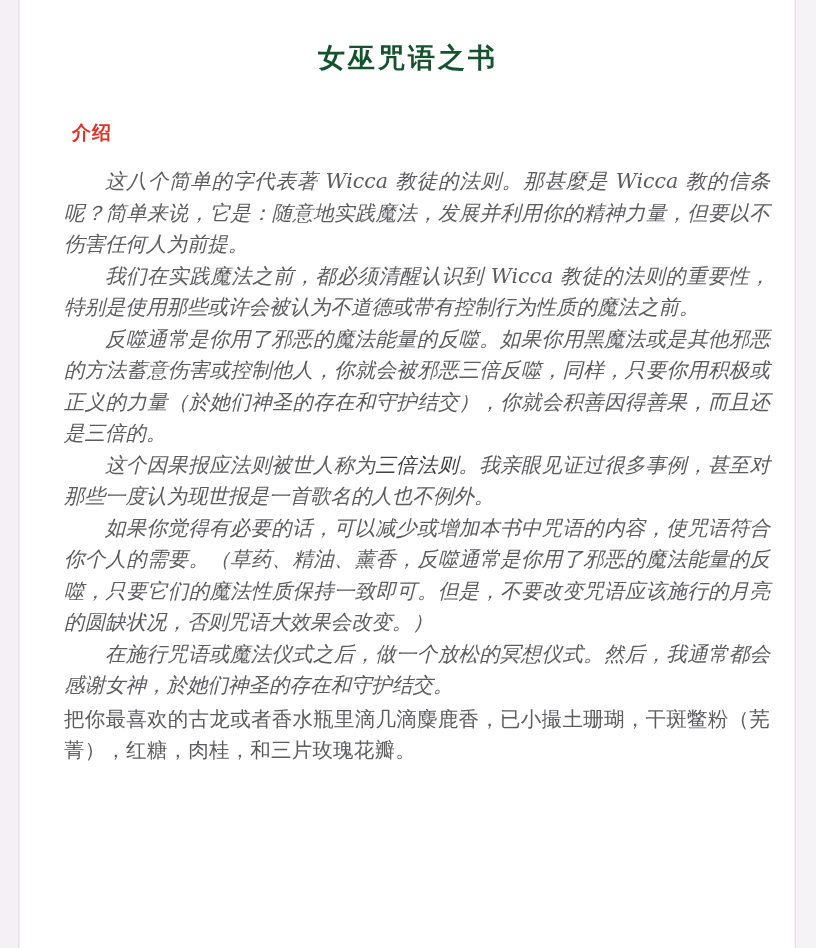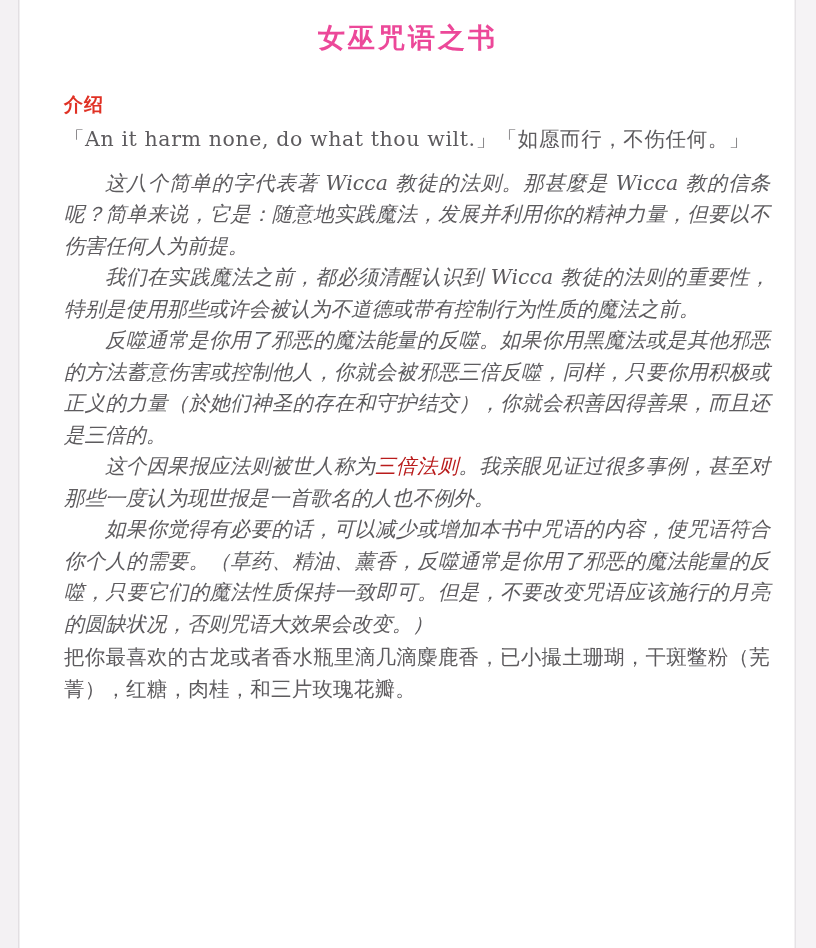--- a/index.html
+++ b/index.html
@@ -35,35 +35,35 @@
     position: absolute;
     left: 0; top: 0;
     width: 816px;
     height: 948px;
     padding: 0;
     box-sizing: border-box;
   }
 
   .doc-title {
     text-align: center;
-    color: #ec4899;
+    color: #14532d;
     font-weight: bold;
     font-size: 27px;
     letter-spacing: 3px;
     margin: 0;
-    padding-top: 20px;
+    padding-top: 40px;
     font-family: "DejaVu Sans", "Liberation Sans", sans-serif;
   }
 
   .section-head {
     color: #e03124;
     font-weight: bold;
     font-size: 19px;
     letter-spacing: 1px;
-    margin: 0;
+    margin: 8px;
     padding-left: 64px;
     font-family: "DejaVu Sans", "Liberation Sans", sans-serif;
   }
 
   .head-intro { padding-top: 36px; }
   .head-perfume { padding-top: 26px; }
 
   .body-block {
     margin: 0;
     padding-left: 64px;
@@ -82,56 +82,56 @@
     white-space: nowrap;
   }
 
   .para {
     padding-top: 0;
     text-indent: 2em;
   }
   .para.no-indent { text-indent: 0; }
   .para-group { padding-top: 12px; font-style: italic; }
 
-  .hl-red { color: #b91c1c; }
+  .hl-red { color: #404040; }
 
   .perfume-body {
     padding-top: 2px;
     text-indent: 0;
     letter-spacing: 0.2px;
   }
 </style>
 </head>
 <body>
 
 <div class="page-sheet"></div>
 
 <div class="content">
 
   <h1 class="doc-title">女巫咒语之书</h1>
 
   <h2 class="section-head head-intro">介绍</h2>
 
-  <p class="body-block quote-line">「An it harm none, do what thou wilt.」「如愿而行，不伤任何。」</p>
 
   <div class="para-group">
 
     <p class="body-block para">这八个简单的字代表著 Wicca 教徒的法则。那甚麼是 Wicca 教的信条呢？简单来说，它是：随意地实践魔法，发展并利用你的精神力量，但要以不伤害任何人为前提。</p>
 
     <p class="body-block para">我们在实践魔法之前，都必须清醒认识到 Wicca 教徒的法则的重要性，特别是使用那些或许会被认为不道德或带有控制行为性质的魔法之前。</p>
 
 
 
     <p class="body-block para">反噬通常是你用了邪恶的魔法能量的反噬。如果你用黑魔法或是其他邪恶的方法蓄意伤害或控制他人，你就会被邪恶三倍反噬，同样，只要你用积极或正义的力量（於她们神圣的存在和守护结交），你就会积善因得善果，而且还是三倍的。</p>
 
     <p class="body-block para">
       <span>这个因果报应法则被世人称为</span><span class="hl-red">三倍法则</span><span>。我亲眼见证过很多事例，甚至对那些一度认为现世报是一首歌名的人也不例外。</span>
     </p>
 
     <p class="body-block para">如果你觉得有必要的话，可以减少或增加本书中咒语的内容，使咒语符合你个人的需要。（草药、精油、薰香，反噬通常是你用了邪恶的魔法能量的反噬，只要它们的魔法性质保持一致即可。但是，不要改变咒语应该施行的月亮的圆缺状况，否则咒语大效果会改变。）</p>
 
+    <p class="body-block para">在施行咒语或魔法仪式之后，做一个放松的冥想仪式。然后，我通常都会感谢女神，於她们神圣的存在和守护结交。</p>
 
   </div>
 
 
   <p class="body-block perfume-body">把你最喜欢的古龙或者香水瓶里滴几滴麋鹿香，已小撮土珊瑚，干斑鳖粉（芜菁），红糖，肉桂，和三片玫瑰花瓣。</p>
 
 </div>
 
 </body></html>

